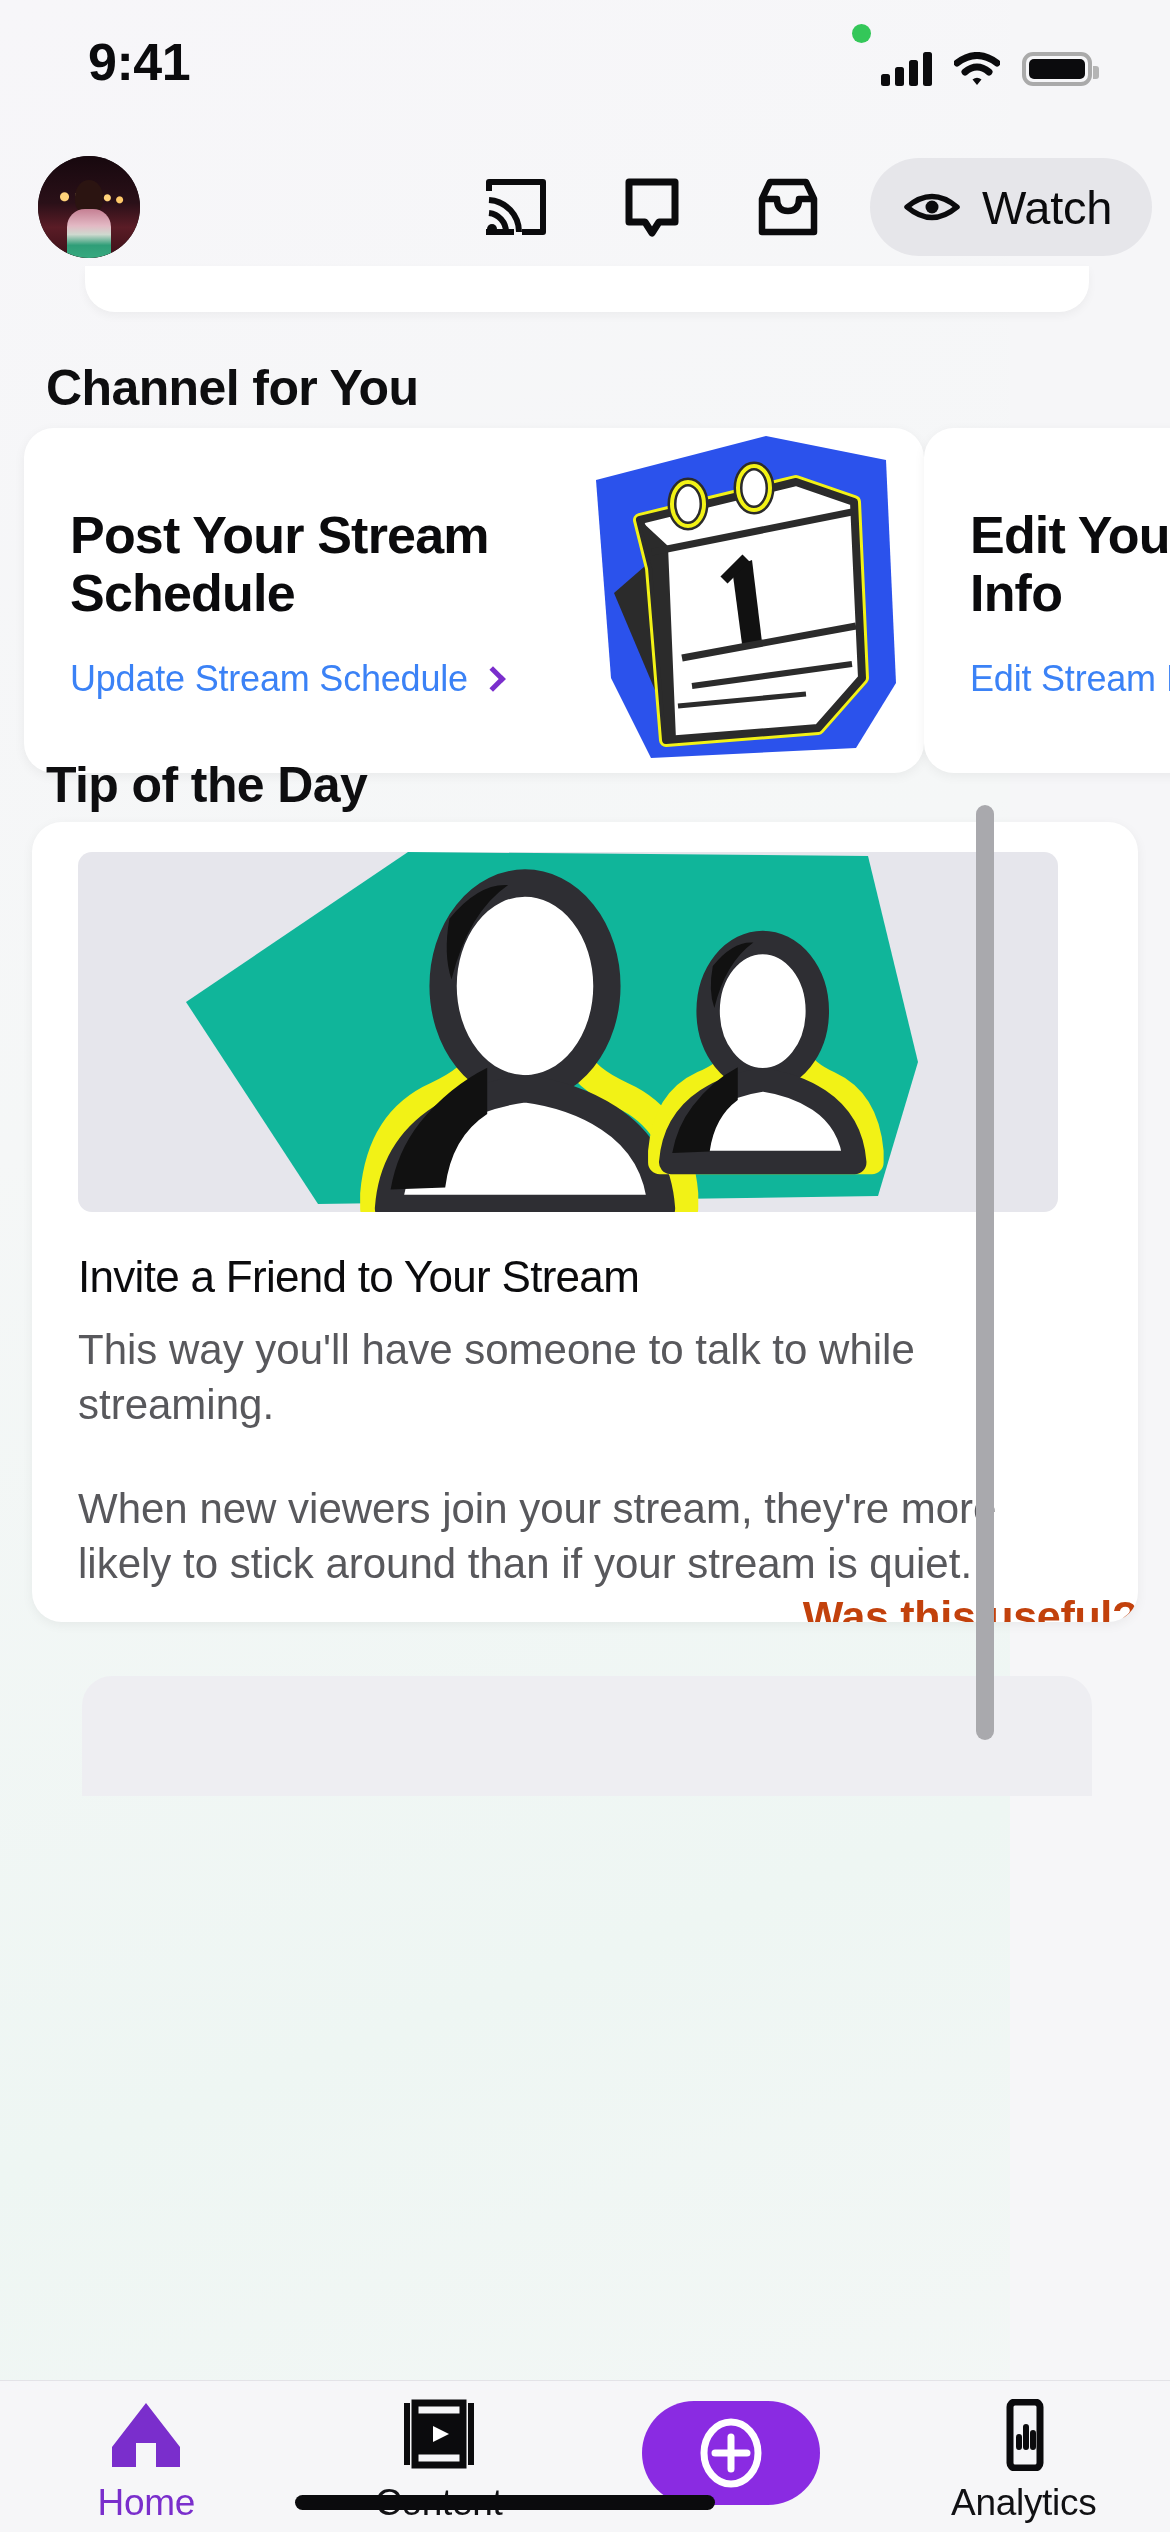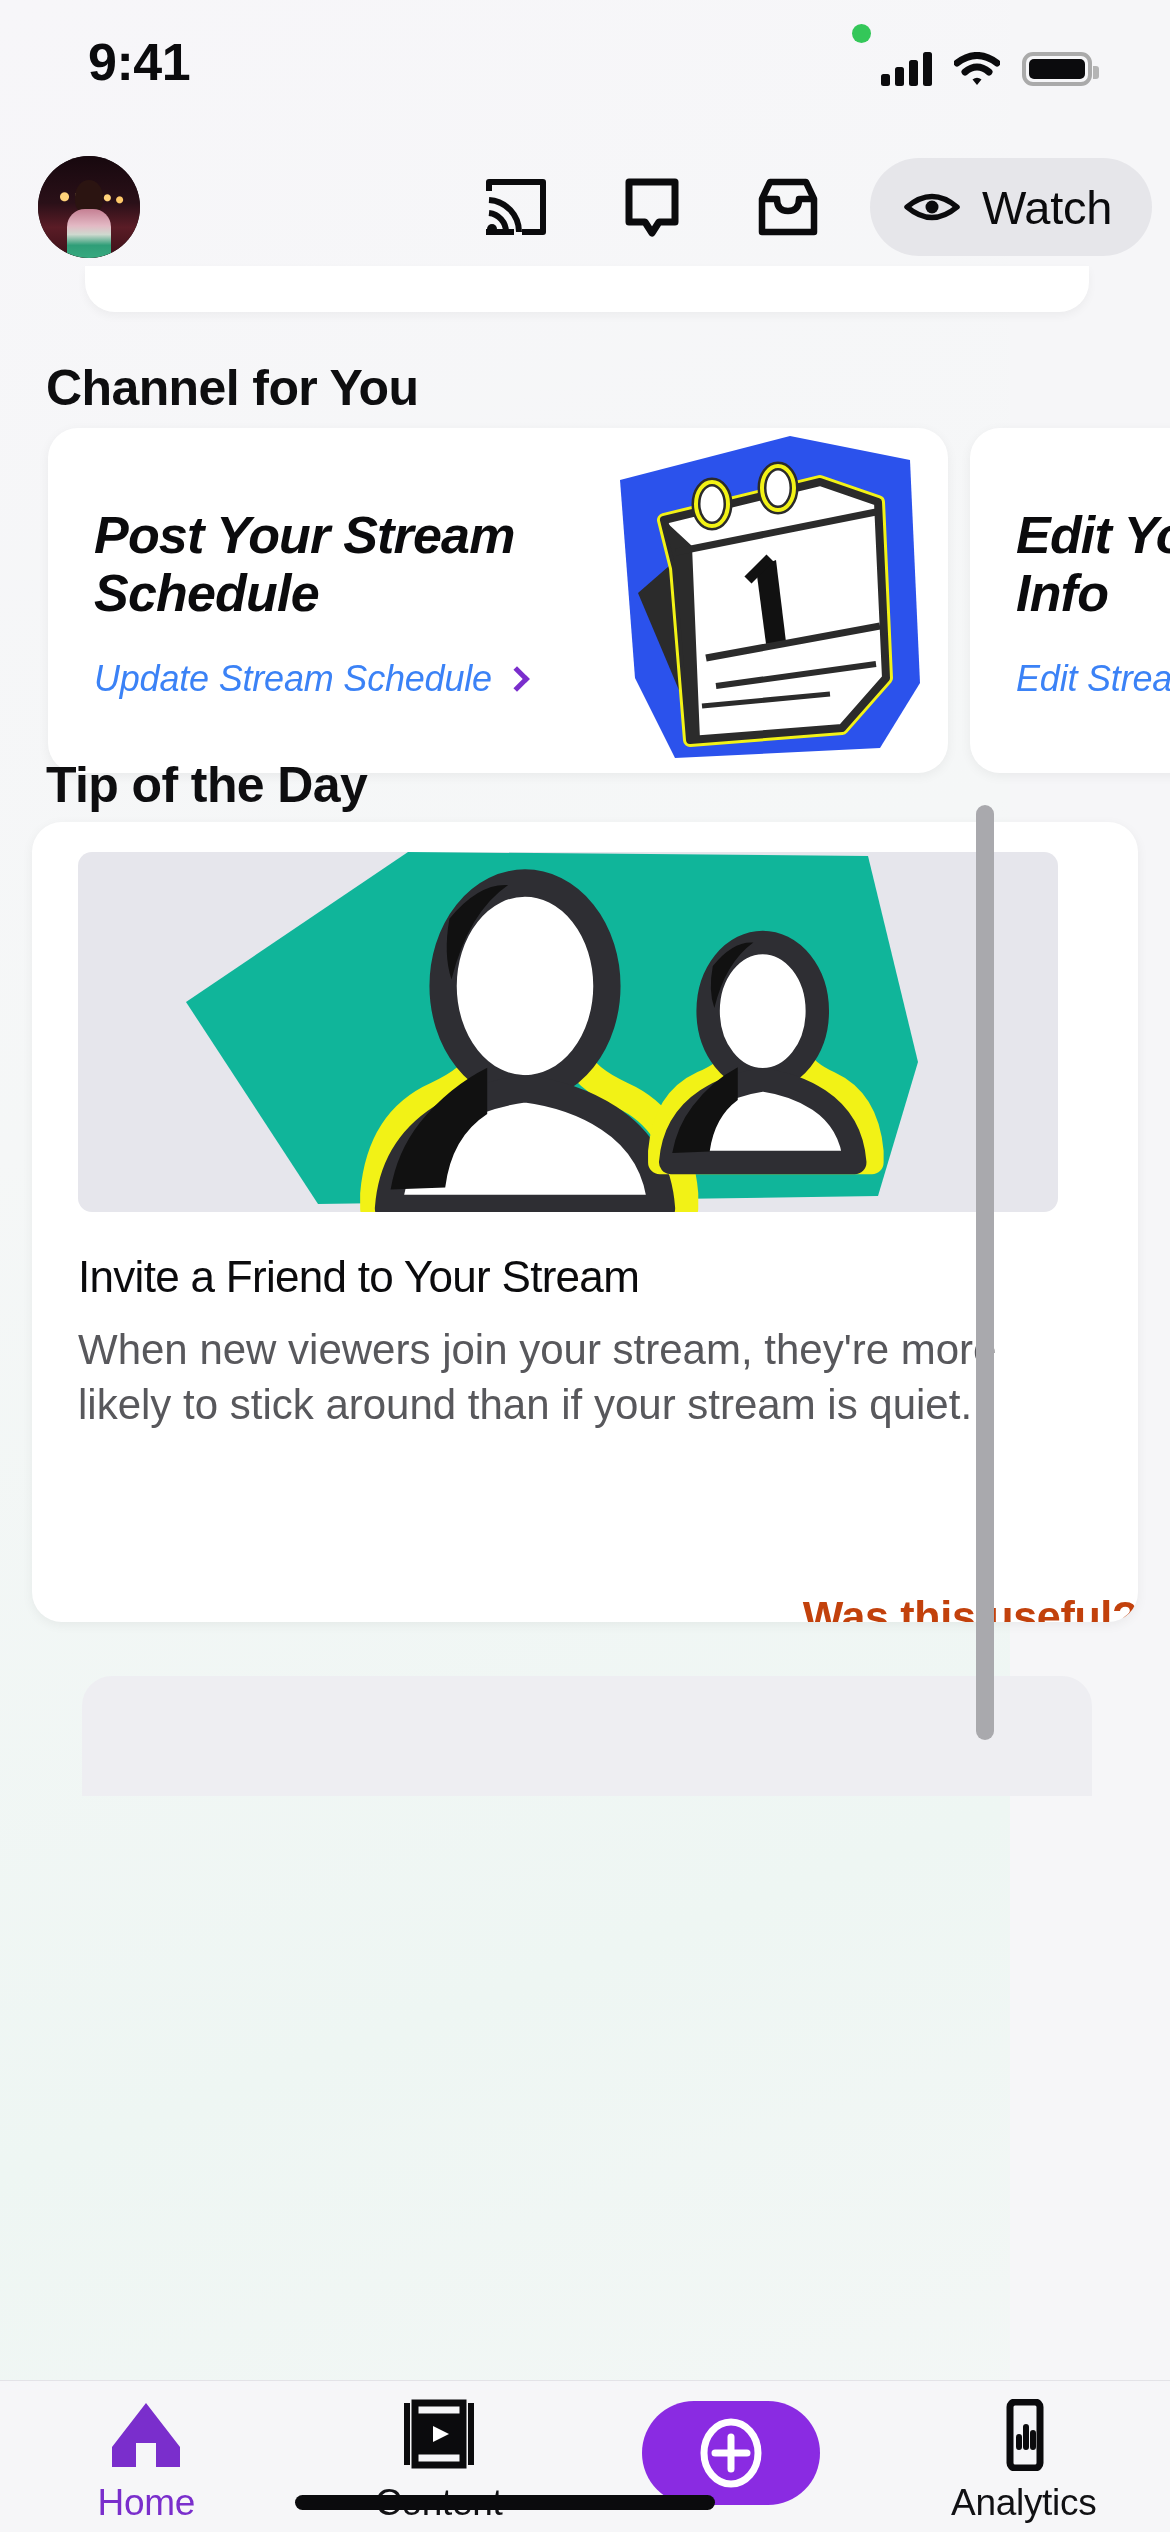--- a/index.html
+++ b/index.html
@@ -55,21 +55,21 @@
 
   
   .content { position:absolute; top:266px; left:0; width:1170px; height:2100px; }
   .peekcard { position:absolute; top:0; left:85px; width:1004px; height:46px;
     background:#fff; border-radius:0 0 30px 30px; box-shadow:0 4px 10px rgba(0,0,0,.045); }
 
   .sectitle { font-size:50px; font-weight:700; color:#0e0e10; letter-spacing:-0.6px; }
 
   
   .feat-head { position:absolute; top:93px; left:46px; }
-  .feat-row { position:absolute; top:162px; left:0; width:1170px; height:345px; display:flex; gap:22px; padding-left:48px;font-style:italic; }
+  .feat-row { position:absolute; top:162px; left:0; width:1170px; height:345px; display:flex; padding-left:24px; }
   .featcard { flex:0 0 auto; width:900px; height:345px; background:#fff; border-radius:30px;
     box-shadow:0 3px 12px rgba(0,0,0,.055); position:relative; overflow:hidden; }
   .featcard .txt { position:absolute; left:46px; top:78px; width:500px; }
   .featcard h3 { font-size:52px; line-height:1.12; font-weight:800; color:#0b0b0d; letter-spacing:-0.8px; }
   .featlink { margin-top:36px; display:flex; align-items:center; gap:16px;
     font-size:36px; color:#3b82f6; letter-spacing:-0.2px; }
   .chev { display:inline-block; width:18px; height:18px; border-right:5px solid #7a2ecc;
     border-top:5px solid #7a2ecc; transform:rotate(45deg); }
   .featart { position:absolute; right:8px; top:0; width:360px; height:345px; }
 
@@ -244,20 +244,21 @@
                      Q238 246 196 218 Q166 198 124 192 Z" fill="#fff" stroke="#2e2e33" stroke-width="30" stroke-linejoin="round"></path>
             <path d="M92 176 Q58 194 34 226 Q14 252 8 286 L56 284 Q62 240 92 218 Z" fill="#111"></path>
             <path d="M60 46 Q86 14 112 16 Q76 42 62 100 Q54 78 60 46 Z" fill="#111"></path>
           </g>
         </svg>
       </div>
 
       <div class="tiptitle">Invite a Friend to Your Stream</div>
 
       <div class="tipbody">
+        <p>This way you'll have someone to talk to while streaming.</p>
         <p>When new viewers join your stream, they're more likely to stick around than if your stream is quiet.</p>
       </div>
 
       <div class="tipcta">Was this useful?</div>
     </div>
 
     <div class="nextcard"></div>
   </div>
 
   <div class="scrollbar"></div>

